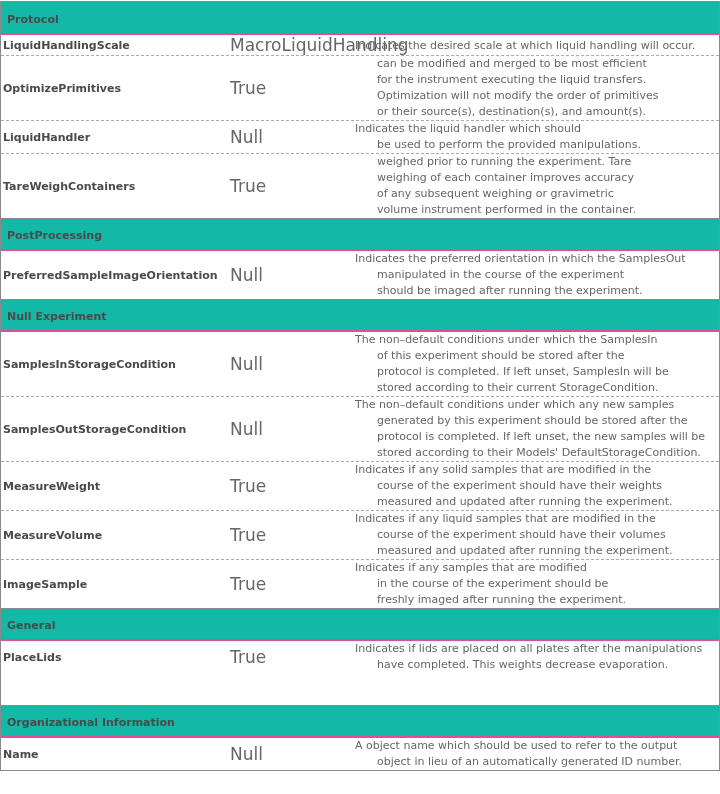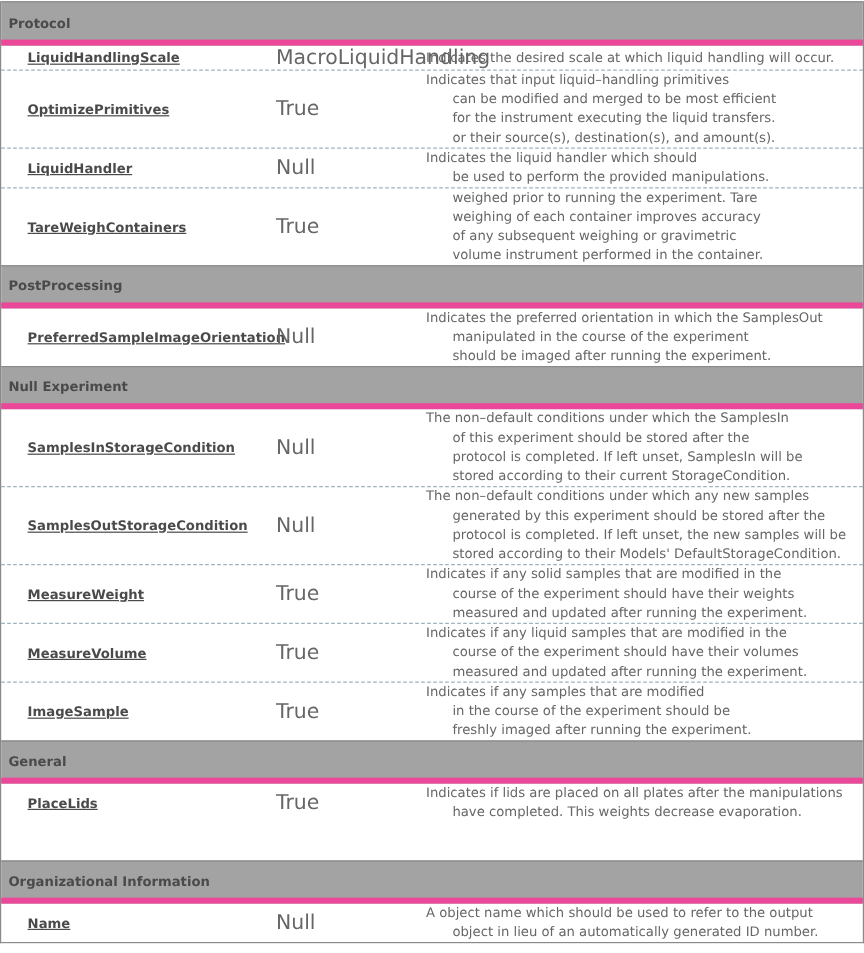--- a/index.html
+++ b/index.html
@@ -1,28 +1,28 @@
 <!DOCTYPE html>
 <html><head>
 <meta charset="utf-8">
 <style>
   html, body { margin: 0; padding: 0; background: #ffffff; }
   body { width: 720px; height: 794px; overflow: hidden; position: relative;
          font-family: "DejaVu Sans", sans-serif; color: #555555; }
   #tbl { position: absolute; left: 0; top: 1px; width: 718px;
          border-left: 1px solid #8a8a8a; border-right: 1px solid #8a8a8a;
          border-bottom: 1px solid #8a8a8a; }
-  .section { background: #a3a3a3; border-top: 1px solid #8a8a8a;
-             border-bottom: 5px solid #ec4899; height: 30px; position: relative; }
+  .section { background: #14b8a6; border-top: 1px solid #8a8a8a;
+             border-bottom: 2px solid #ec4899; height: 30px; position: relative; }
   .section span { position: absolute; left: 6px; bottom: 7px; font-size: 11px;
                   font-weight: bold; color: #4a4a4a; }
   .row { position: relative; display: flex; align-items: center; }
   .row.dashed { border-bottom: 1px dashed #9ab0bc; }
-  .cell-name { width: 223px; padding-left: 22px; font-size: 11px; font-weight: bold;
-               color: #4a4a4a; box-sizing: border-box; white-space: nowrap; text-decoration: underline; }
+  .cell-name { width: 223px; padding-left: 2px; font-size: 11px; font-weight: bold;
+               color: #4a4a4a; box-sizing: border-box; white-space: nowrap; }
   .cell-val { width: 124px; padding-left: 6px; font-size: 17px; color: #666666;
               box-sizing: border-box; white-space: nowrap; }
   .cell-desc { flex: 1; padding-left: 7px; font-size: 11px; color: #666666;
                line-height: 16px; box-sizing: border-box; }
   .cell-desc div { white-space: nowrap; }
   .cell-desc div.cont { padding-left: 22px; }
 </style>
 </head>
 <body>
 
@@ -34,23 +34,23 @@
       <div class="cell-name">LiquidHandlingScale</div>
       <div class="cell-val">MacroLiquidHandling</div>
       <div class="cell-desc" style="line-height: 15px;">
         <div>Indicates the desired scale at which liquid handling will occur.</div>
       </div>
     </div>
     <div class="row dashed">
       <div class="cell-name">OptimizePrimitives</div>
       <div class="cell-val">True</div>
       <div class="cell-desc">
-        <div>Indicates that input liquid–handling primitives</div>
         <div class="cont">can be modified and merged to be most efficient</div>
         <div class="cont">for the instrument executing the liquid transfers.</div>
+        <div class="cont">Optimization will not modify the order of primitives</div>
         <div class="cont">or their source(s), destination(s), and amount(s).</div>
       </div>
     </div>
     <div class="row dashed">
       <div class="cell-name">LiquidHandler</div>
       <div class="cell-val">Null</div>
       <div class="cell-desc">
         <div>Indicates the liquid handler which should</div>
         <div class="cont">be used to perform the provided manipulations.</div>
       </div>

